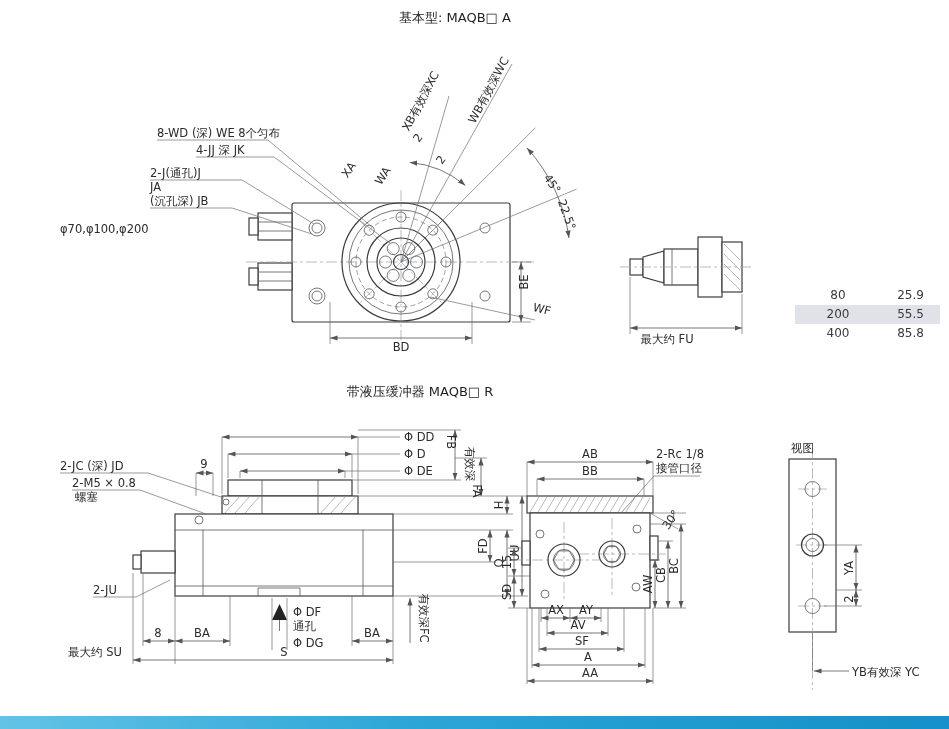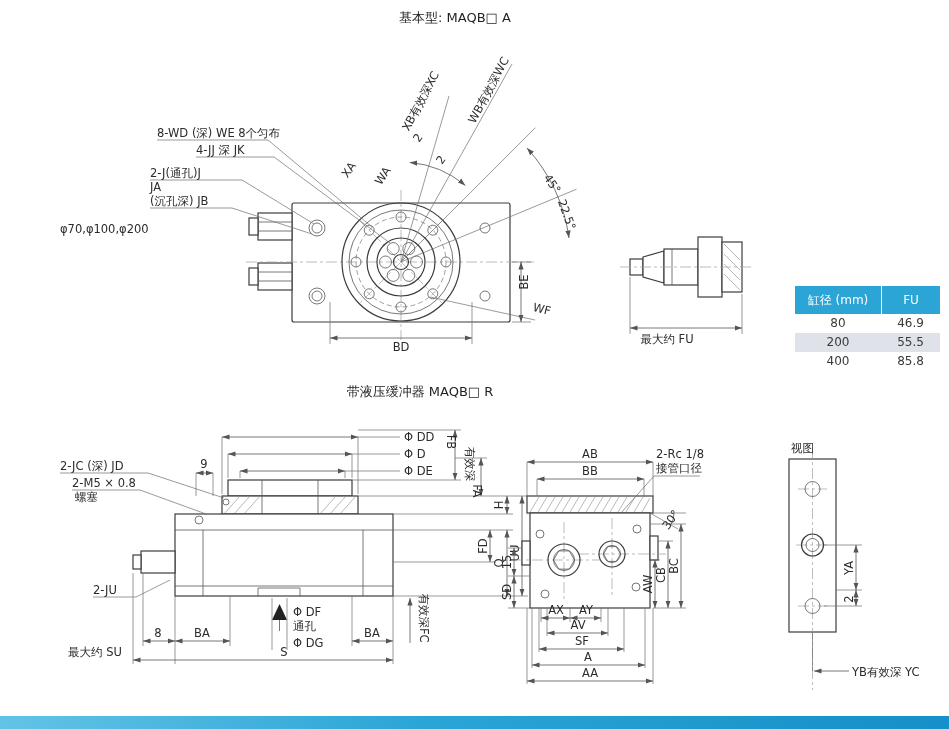--- a/index.html
+++ b/index.html
@@ -383,27 +383,23 @@
     <line class="ext" x1="812.5" y1="632" x2="812.5" y2="671"></line>
     <line class="dim" x1="849" y1="671" x2="814" y2="671" marker-end="url(#ar)"></line>
     <text x="791" y="452">视图</text>
     <text class="tm" transform="rotate(-90 853 568)" x="853" y="568">YA</text>
     <text class="tm" transform="rotate(-90 853 599)" x="853" y="599">2</text>
     <text x="852" y="676">YB有效深 YC</text>
   </g>
 </svg>
 
 <div class="spec-table">
-  <div class="thead">
-    <div class="th c1">缸径 (mm)</div>
-    <div class="th c2" able="false">FU</div>
-  </div>
   <div class="trow">
     <div class="td c1">80</div>
-    <div class="td c2">46.9</div>
+    <div class="td c2">25.9</div>
   </div>
   <div class="trow alt">
     <div class="td c1">200</div>
     <div class="td c2">55.5</div>
   </div>
   <div class="trow">
     <div class="td c1">400</div>
     <div class="td c2">85.8</div>
   </div>
 </div>

